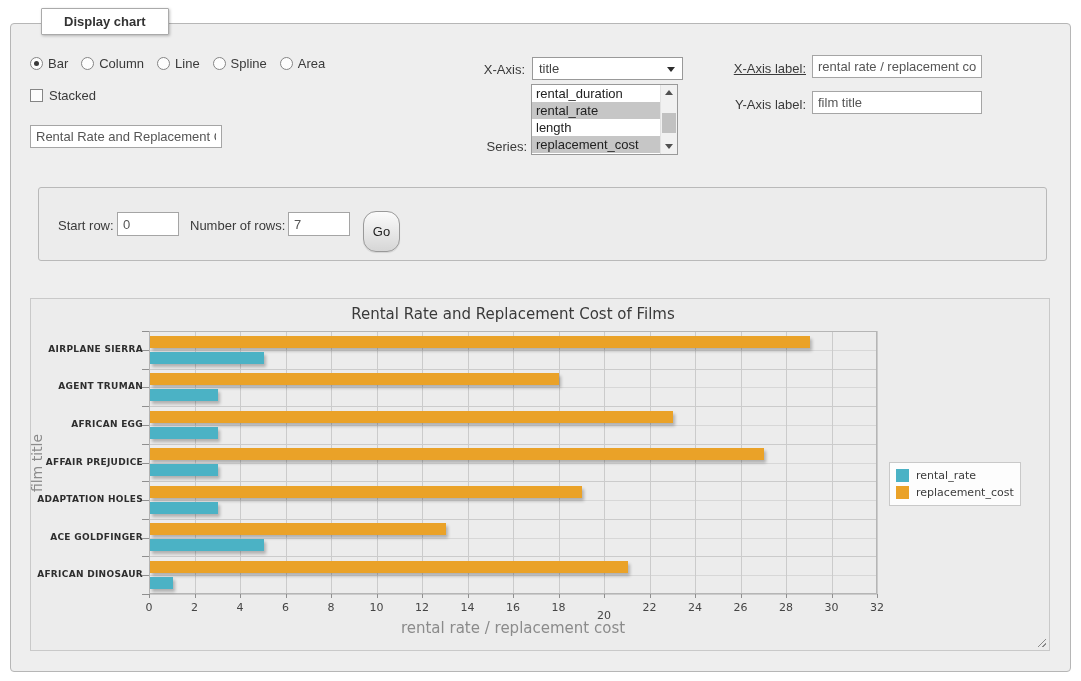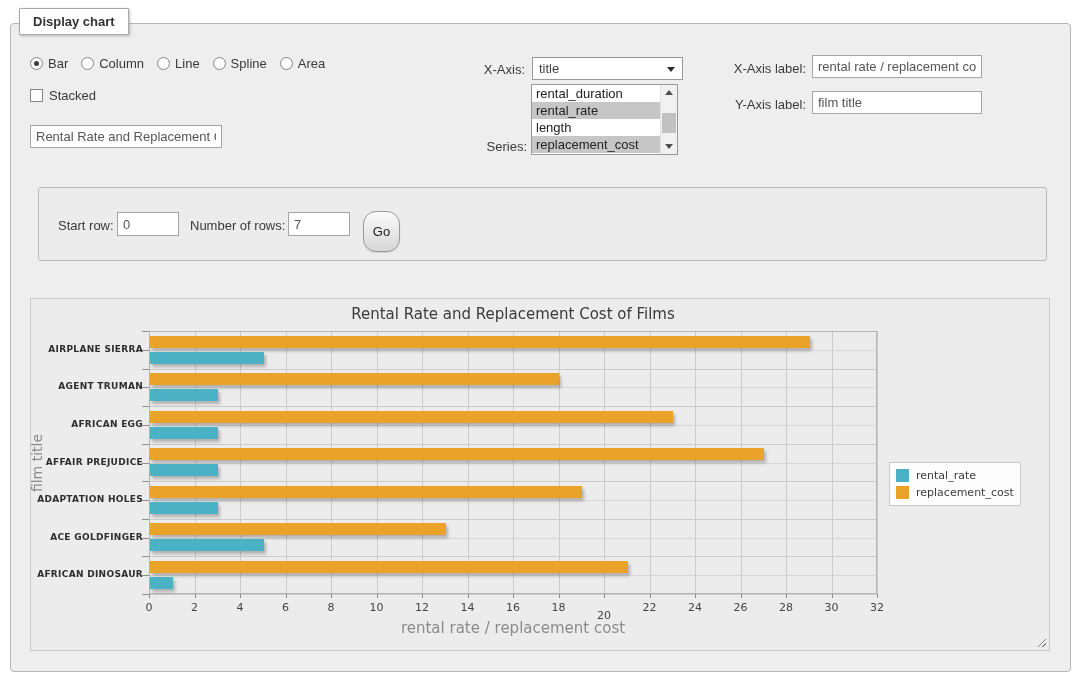--- a/index.html
+++ b/index.html
@@ -2,21 +2,21 @@
 <html><head>
 <meta charset="utf-8">
 <style>
   * { margin:0; padding:0; box-sizing:border-box; }
   html,body { width:1081px; height:681px; background:#ffffff; font-family:"Liberation Sans", sans-serif; font-size:13px; color:#3a3a3a; overflow:hidden; }
   .abs { position:absolute; }
   #page { position:relative; width:1081px; height:681px; }
 
   
   .main-fs { left:10px; top:23px; width:1061px; height:649px; background:#eeeeee; border:1px solid #b6b6b6; border-radius:4px; }
-  .fs-legend { left:19px; top:8px; background:#ffffff; border:1px solid #aaaaaa; padding:5px 13px; font-weight:bold; color:#333; box-shadow:1px 1px 3px rgba(0,0,0,0.25); border-radius:1px; z-index:5; }
+  .fs-legend { left:41px; top:8px; background:#ffffff; border:1px solid #aaaaaa; padding:5px 22px; font-weight:bold; color:#333; box-shadow:1px 1px 3px rgba(0,0,0,0.25); border-radius:1px; z-index:5; }
 
   
   .type-row { left:30px; top:55px; display:flex; align-items:center; gap:13px; height:16px; }
   .type-opt { display:flex; align-items:center; gap:5px; cursor:default; }
   .radio { width:13px; height:13px; border:1px solid #858585; border-radius:50%; background:#fdfdfd; position:relative; }
   .radio.on::after { content:""; position:absolute; left:3px; top:3px; width:5px; height:5px; border-radius:50%; background:#3b3b3b; }
   .stacked-row { left:30px; top:88px; display:flex; align-items:center; gap:6px; }
   .checkbox { width:13px; height:13px; border:1px solid #858585; background:#fdfdfd; }
 
   input.txt { border:1px solid #a5a5a5; background:#fff; color:#555; font-family:"Liberation Sans", sans-serif; font-size:13px; padding:2px 5px; }
@@ -33,21 +33,21 @@
   .series-item { height:17px; line-height:17px; padding-left:4px; color:#222; width:calc(100% - 17px); white-space:nowrap; }
   .series-item.sel { background:#c6c6c6; }
   .sb { position:absolute; right:0; top:0; width:17px; height:100%; background:#f1f1f1; border-left:1px solid #e2e2e2; }
   .sb-btn { position:absolute; left:0; width:16px; height:15px; background:#f1f1f1; }
   .sb-btn.up { top:0; } .sb-btn.down { bottom:0; }
   .tri-up { position:absolute; left:4px; top:5px; width:0; height:0; border-left:4px solid transparent; border-right:4px solid transparent; border-bottom:5px solid #505050; }
   .tri-down { position:absolute; left:4px; top:5px; width:0; height:0; border-left:4px solid transparent; border-right:4px solid transparent; border-top:5px solid #505050; }
   .sb-thumb { position:absolute; left:1px; top:28px; width:14px; height:20px; background:#c1c1c1; }
 
   
-  .xfield-lab { left:720px; top:61px; width:86px; text-align:right; }
+  .xfield-lab { left:720px; top:61px; width:86px; text-align:right;text-decoration:underline; }
   .xfield-in  { left:812px; top:55px; width:170px; height:23px; }
   .yfield-lab { left:720px; top:97px; width:86px; text-align:right; }
   .yfield-in  { left:812px; top:91px; width:170px; height:23px; }
 
   
   .inner-fs { left:38px; top:187px; width:1009px; height:74px; border:1px solid #b9b9b9; border-radius:3px; background:#ececec; }
   .start-lab { left:58px; top:218px; }
   .start-in  { left:117px; top:212px; width:62px; height:24px; }
   .nrows-lab { left:190px; top:218px; }
   .nrows-in  { left:288px; top:212px; width:62px; height:24px; }

